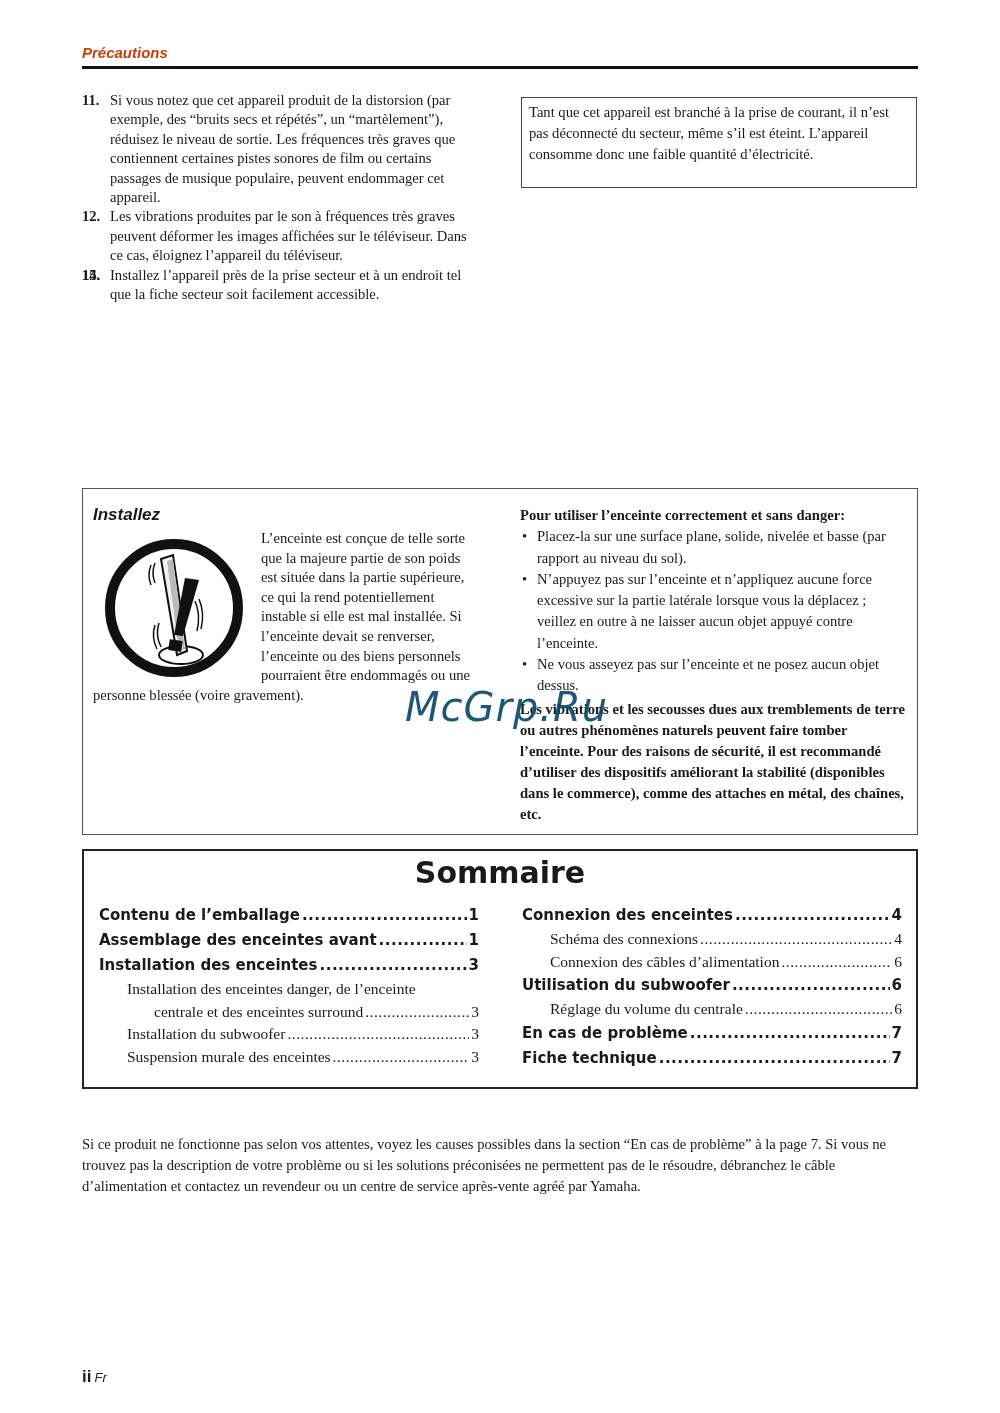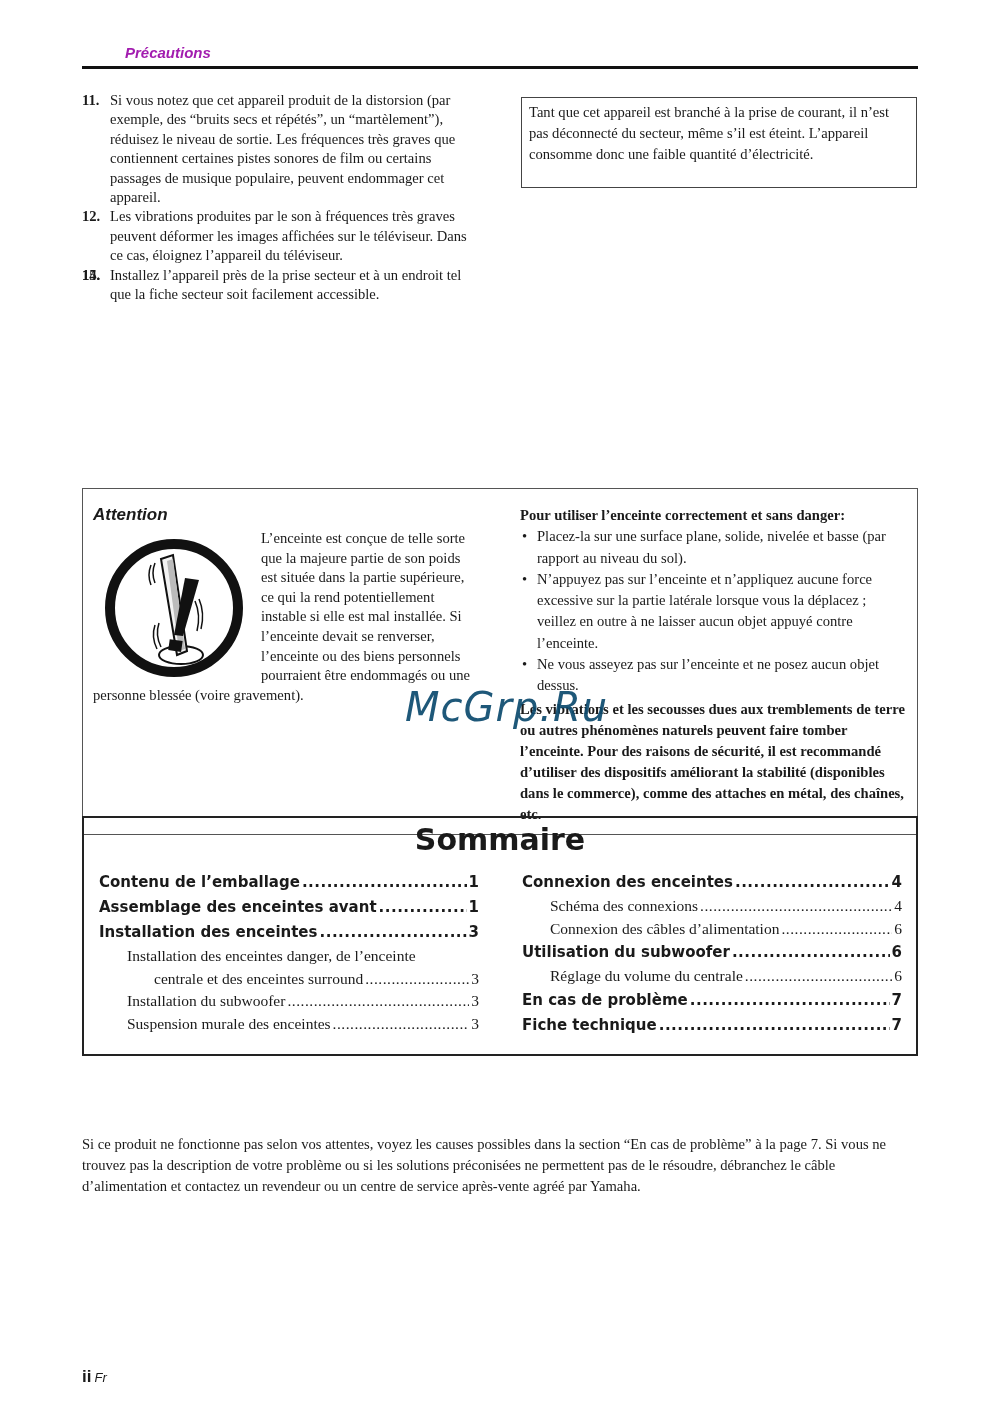--- a/index.html
+++ b/index.html
@@ -1,19 +1,19 @@
 <!DOCTYPE html>
 <html><head>
 <meta charset="utf-8">
 <style>
   html, body { margin: 0; padding: 0; background: #ffffff; }
   body { width: 1000px; height: 1413px; position: relative; overflow: hidden; color: #1a1a1a; }
 
   .header { position: absolute; left: 82px; top: 44px; width: 836px; }
-  .header-title { font-family: "Liberation Sans", sans-serif; font-weight: bold; font-style: italic; font-size: 15px; color: #a21caf; margin-left: 43px; }
+  .header-title { font-family: "Liberation Sans", sans-serif; font-weight: bold; font-style: italic; font-size: 15px; color: #c2410c; }
   .header-rule { position: absolute; left: 0; top: 22px; width: 836px; height: 3px; background: #111; }
 
   .numlist { position: absolute; left: 82px; top: 91px; width: 400px; font-family: "Liberation Serif", serif; font-size: 14.6px; line-height: 19.4px; margin: 0; padding: 0; list-style: none; }
   .numlist li { position: relative; padding-left: 28px; }
   .numlist .num { position: absolute; left: 0; top: 0; font-weight: bold; }
 
   .notice-box { position: absolute; left: 521px; top: 97px; width: 380px; height: 81px; border: 1px solid #444; padding: 4px 7px; font-family: "Liberation Serif", serif; font-size: 14.6px; line-height: 21px; }
 
   .attention-box { position: absolute; left: 82px; top: 488px; width: 834px; height: 345px; border: 1px solid #555; }
   .attn-title { position: absolute; left: 10px; top: 16px; font-family: "Liberation Sans", sans-serif; font-weight: bold; font-style: italic; font-size: 17px; }
@@ -22,21 +22,21 @@
   .attn-text .float-spacer { float: left; width: 168px; height: 148px; }
   .attn-right { position: absolute; left: 437px; top: 16px; width: 385px; font-family: "Liberation Serif", serif; font-size: 14.6px; line-height: 21.3px; }
   .attn-right .lead { font-weight: bold; }
   .attn-right ul { margin: 0; padding: 0; list-style: none; }
   .attn-right li { position: relative; padding-left: 17px; }
   .attn-right li .bullet { position: absolute; left: 2px; top: 0; }
   .attn-right .para { margin-top: 2px; line-height: 21px; font-weight: bold; }
 
   .watermark { position: absolute; left: 405px; top: 684px; font-family: "DejaVu Sans", sans-serif; font-size: 40px; font-style: italic; color: #0c4a6e; letter-spacing: 1px; opacity: 0.92; }
 
-  .toc-box { position: absolute; left: 82px; top: 816px; width: 832px; height: 236px; border: 2px solid #222; }
+  .toc-box { position: absolute; left: 82px; top: 849px; width: 832px; height: 236px; border: 2px solid #222; }
   .toc-title { position: absolute; left: 0; top: 4px; width: 832px; text-align: center; font-family: "DejaVu Sans", sans-serif; font-weight: bold; font-size: 30px; }
   .toc-col { position: absolute; top: 52px; width: 380px; }
   .toc-col.left { left: 15px; }
   .toc-col.right { left: 438px; width: 380px; }
   .toc-row { display: flex; align-items: baseline; white-space: nowrap; overflow: hidden; }
   .toc-row.main { font-family: "DejaVu Sans", sans-serif; font-weight: bold; font-size: 15px; height: 25px; line-height: 25px; }
   .toc-row.sub { font-family: "Liberation Serif", serif; font-size: 15.5px; height: 22.5px; line-height: 22.5px; padding-left: 28px; }
   .toc-row.sub.cont { padding-left: 55px; }
   .toc-row.plain { font-family: "Liberation Serif", serif; font-size: 15.5px; height: 22.5px; line-height: 22.5px; padding-left: 28px; }
   .toc-row .leader { flex: 1; overflow: hidden; margin: 0 2px; }
@@ -62,21 +62,21 @@
   <li><span class="num">12.</span><span>Les vibrations produites par le son à fréquences très graves peuvent déformer les images affichées sur le téléviseur. Dans ce cas, éloignez l’appareil du téléviseur.</span></li>
   <li><span class="num">14.</span></li>
   <li><span class="num">15.</span><span>Installez l’appareil près de la prise secteur et à un endroit tel que la fiche secteur soit facilement accessible.</span></li>
 </ul>
 
 <div class="notice-box">
   <span>Tant que cet appareil est branché à la prise de courant, il n’est pas déconnecté du secteur, même s’il est éteint. L’appareil consomme donc une faible quantité d’électricité.</span>
 </div>
 
 <div class="attention-box">
-  <div class="attn-title">Attention</div>
+  <div class="attn-title">Installez</div>
   <div class="attn-text">
     <div class="float-spacer"></div>
     <span>L’enceinte est conçue de telle sorte que la majeure partie de son poids est située dans la partie supérieure, ce qui la rend potentiellement instable si elle est mal installée. Si l’enceinte devait se renverser, l’enceinte ou des biens personnels pourraient être endommagés ou une personne blessée (voire gravement).</span>
   </div>
   <svg class="warn-icon" viewBox="0 0 146 142">
     <circle cx="73" cy="71" r="64" fill="none" stroke="#111" stroke-width="10"></circle>
     <ellipse cx="80" cy="118" rx="22" ry="9" fill="none" stroke="#111" stroke-width="2"></ellipse>
     <polygon points="60,22 72,18 86,114 76,118" fill="#f2f2f2" stroke="#111" stroke-width="2"></polygon>
     <polygon points="66,24 72,22 84,112 78,114" fill="#bbb"></polygon>
     <polygon points="84,41 98,43 82,99 73,98" fill="#111"></polygon>

